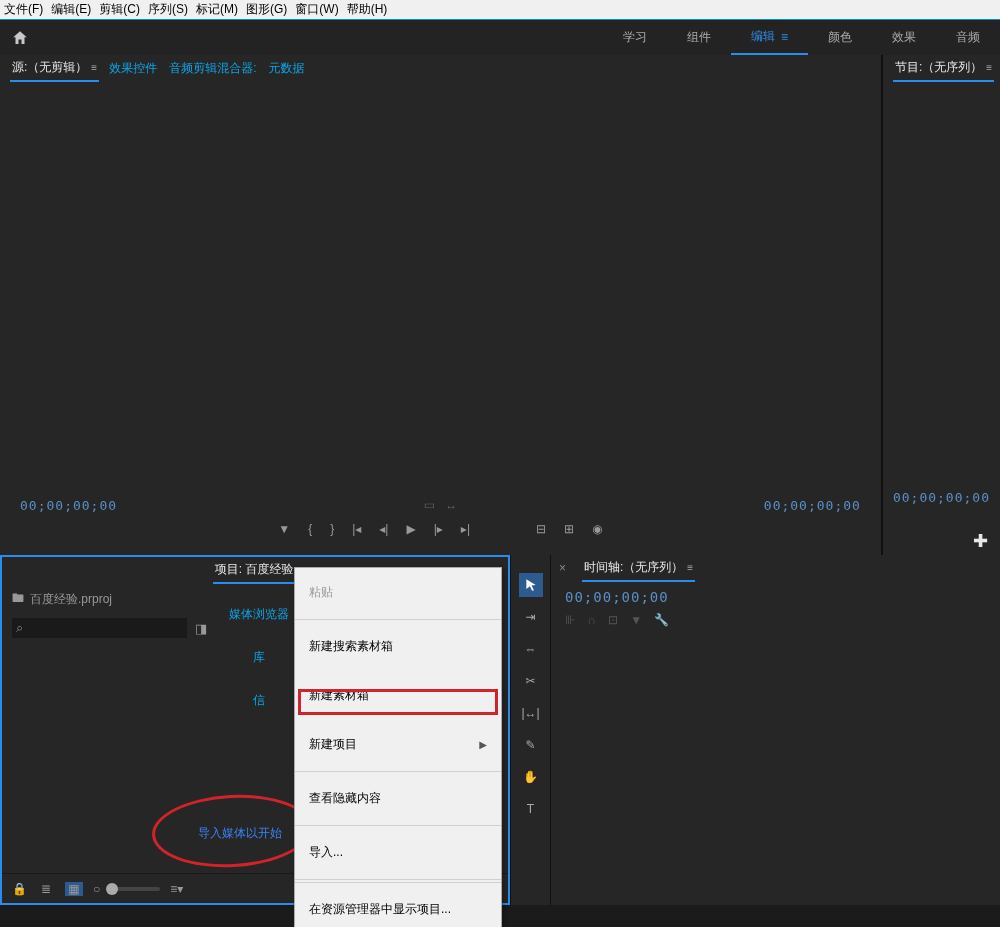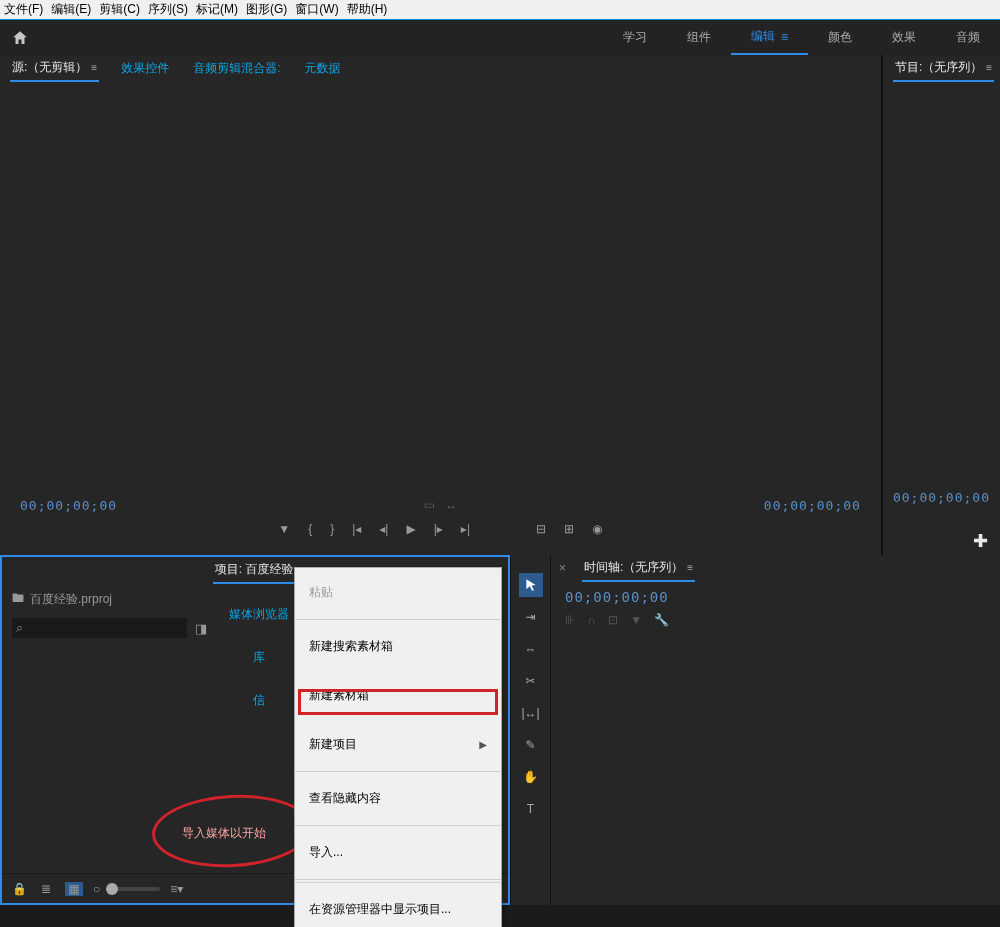--- a/index.html
+++ b/index.html
@@ -8,21 +8,21 @@
   .menubar span { margin-right: 8px; }
   .topbar { height: 35px; background: #232323; display: flex; align-items: center; }
   .home-icon { width: 40px; display: flex; justify-content: center; align-items: center; }
   .workspace-tabs { margin-left: auto; display: flex; height: 100%; align-items: center; }
   .ws-tab { padding: 10px 20px; height: 100%; display: flex; align-items: center; color: #aaa; cursor: pointer; }
   .ws-tab.active { color: #2d8ceb; border-bottom: 2px solid #2d8ceb; }
   .ws-tab .menu-icon { margin-left: 6px; color: #2d8ceb; }
   .row1 { display: flex; height: 500px; }
   .panel-source { width: 881px; background: #262626; position: relative; display: flex; flex-direction: column; }
   .panel-program { flex: 1; background: #262626; border-left: 2px solid #101010; display: flex; flex-direction: column; }
-  .panel-tabs { display: flex; height: 26px; align-items: center; padding-left: 10px; gap: 20px; }
+  .panel-tabs { display: flex; height: 26px; align-items: center; padding-left: 10px; gap: 8px; }
   .ptab { color: #0ea5e9; padding: 4px 2px; cursor: pointer; }
   .ptab.active { color: #e8e8e8; border-bottom: 2px solid #2d8ceb; }
   .ptab .menu-icon { margin-left: 4px; font-size: 10px; color: #aaa; }
   .source-content { flex: 1; }
   .source-footer { height: 60px; display: flex; flex-direction: column; }
   .tc-row { display: flex; justify-content: space-between; padding: 0 20px; align-items: center; height: 20px; }
   .tc-left, .tc-right { color: #5a8fc8; font-family: monospace; font-size: 13px; letter-spacing: 1px; }
   .transport { display: flex; justify-content: center; gap: 18px; align-items: center; height: 28px; color: #999; }
   .transport span { cursor: pointer; }
   .prog-footer { display: flex; justify-content: flex-end; align-items: center; padding-right: 12px; height: 28px; }
@@ -34,21 +34,21 @@
   .tool-btn { width: 24px; height: 24px; display: flex; align-items: center; justify-content: center; color: #aaa; cursor: pointer; }
   .tool-btn.active { background: #2d5a8f; color: #fff; }
   .project-tabs { display: flex; height: 26px; align-items: center; padding-left: 8px; gap: 18px; flex-direction: column; }
   .project-body { flex: 1; position: relative; }
   .proj-name-row { display: flex; align-items: center; padding: 6px 10px; color: #999; gap: 6px; }
   .search-row { display: flex; align-items: center; padding: 2px 10px; gap: 8px; }
   .search-input { width: 175px; height: 20px; background: #1a1a1a; border: none; color: #c8c8c8; padding: 0 18px 0 6px; position: relative; }
   .search-wrap { position: relative; }
   .search-wrap::before { content: "⌕"; position: absolute; left: 4px; top: 2px; color: #888; font-size: 13px; z-index: 1; }
   .funnel-icon { color: #999; cursor: pointer; font-size: 13px; }
-  .import-hint { position: absolute; left: 180px; top: 185px; color: #fca5a5; }
+  .import-hint { position: absolute; left: 196px; top: 185px; color: #3b82f6; }
   .ellipse-annot { position: absolute; left: 150px; top: 155px; width: 160px; height: 72px; border: 3px solid #d1232a; border-radius: 50%; transform: rotate(-3deg); pointer-events: none; }
   .project-toolbar { height: 30px; display: flex; align-items: center; padding: 0 10px; gap: 10px; color: #999; border-top: 1px solid #1a1a1a; }
   .project-toolbar .spacer { flex: 1; }
   .tl-tabs { display: flex; height: 26px; align-items: center; padding-left: 8px; gap: 10px; }
   .close-x { color: #888; margin-right: 6px; }
   .tl-tc { padding: 8px 14px; color: #5a8fc8; font-family: monospace; font-size: 14px; letter-spacing: 1px; }
   .tl-icons { display: flex; gap: 12px; padding: 0 14px; color: #555; }
   .context-menu { position: absolute; left: 294px; top: 567px; width: 208px; background: #f0f0f0; border: 1px solid #aaa; box-shadow: 2px 2px 6px rgba(0,0,0,.3); color: #000; z-index: 50; }
   .cm-item { padding: 16px 14px; cursor: pointer; display: flex; align-items: center; justify-content: space-between; font-size: 12px; }
   .cm-item.disabled { color: #9a9a9a; cursor: default; }

